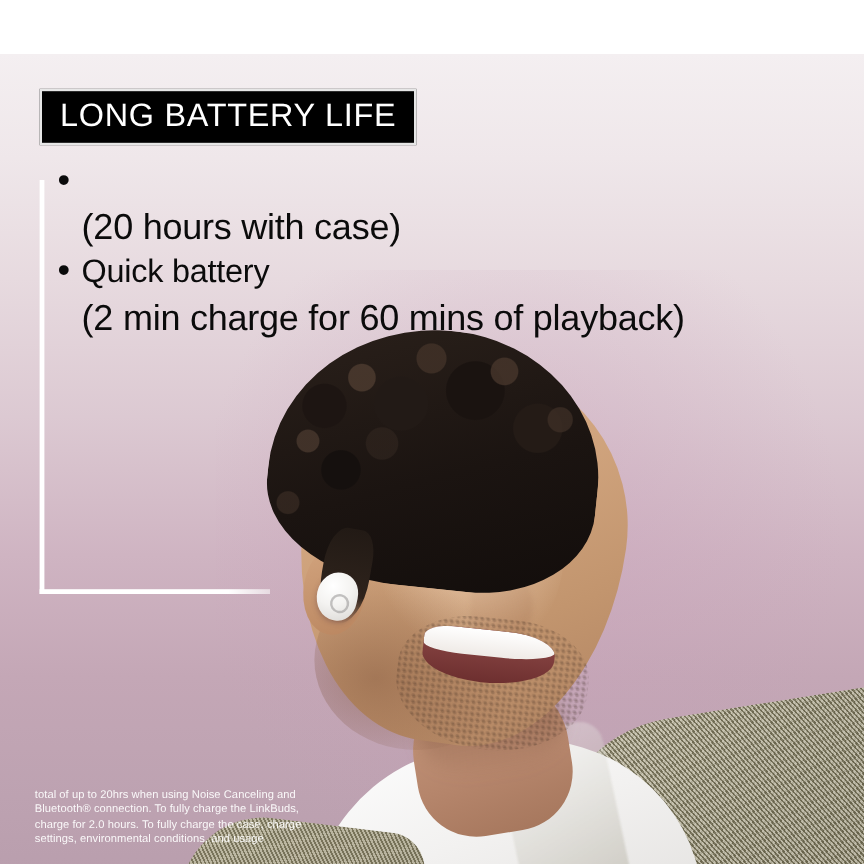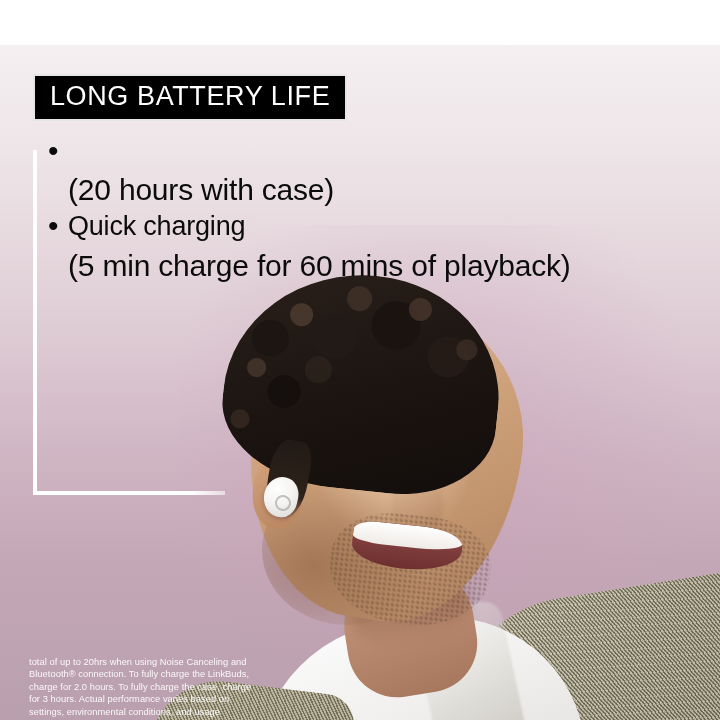--- a/index.html
+++ b/index.html
@@ -300,27 +300,26 @@
 
   <div class="bullets">
 
     <div class="bullet-item">
       <span class="bullet-dot">•</span>
     </div>
     <div class="bullet-sub">(20 hours with case)</div>
 
     <div class="bullet-item">
       <span class="bullet-dot">•</span>
-      <span class="bullet-text">Quick charging</span>
+      <span class="bullet-text">Quick battery</span>
     </div>
-    <div class="bullet-sub">(5 min charge for 60 mins of playback)</div>
+    <div class="bullet-sub">(2 min charge for 60 mins of playback)</div>
 
   </div>
 
   <div class="disclaimer">
     <div>total of up to 20hrs when using Noise Canceling and</div>
     <div>Bluetooth® connection. To fully charge the LinkBuds,</div>
     <div>charge for 2.0 hours. To fully charge the case, charge</div>
-    <div>for 3 hours. Actual performance varies based on</div>
     <div>settings, environmental conditions, and usage</div>
   </div>
 
 </div>
 
 </body></html>

